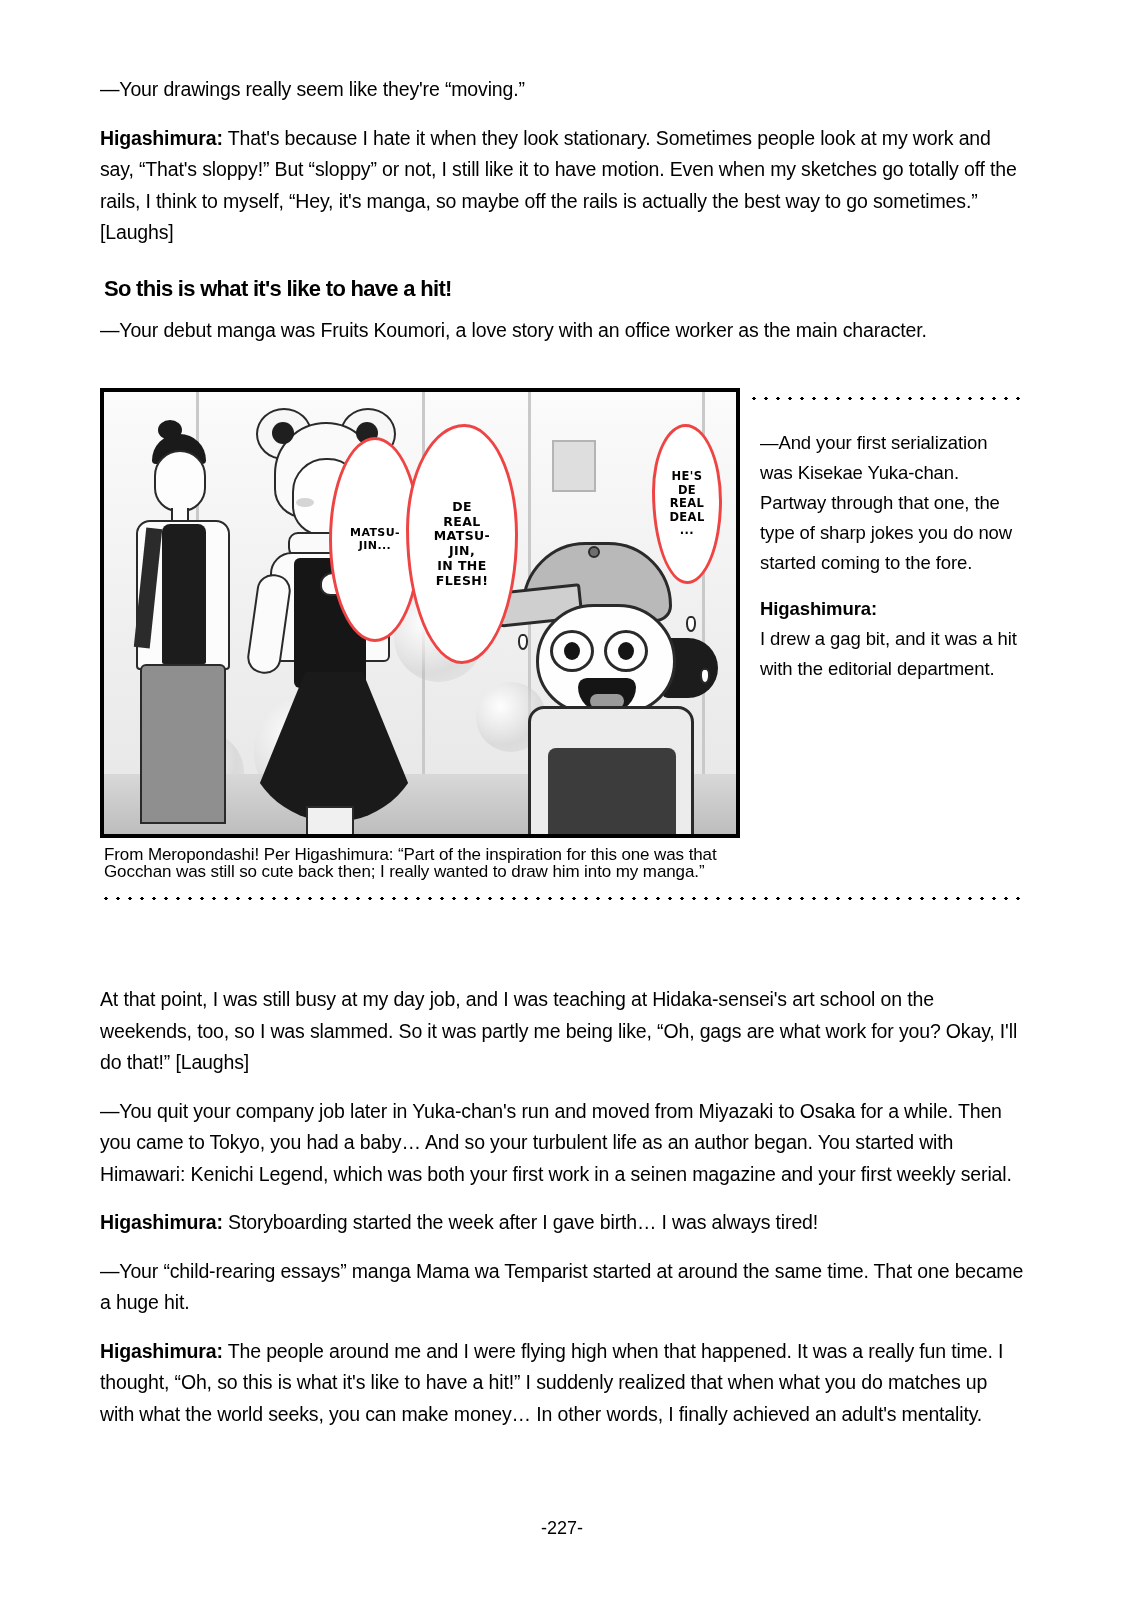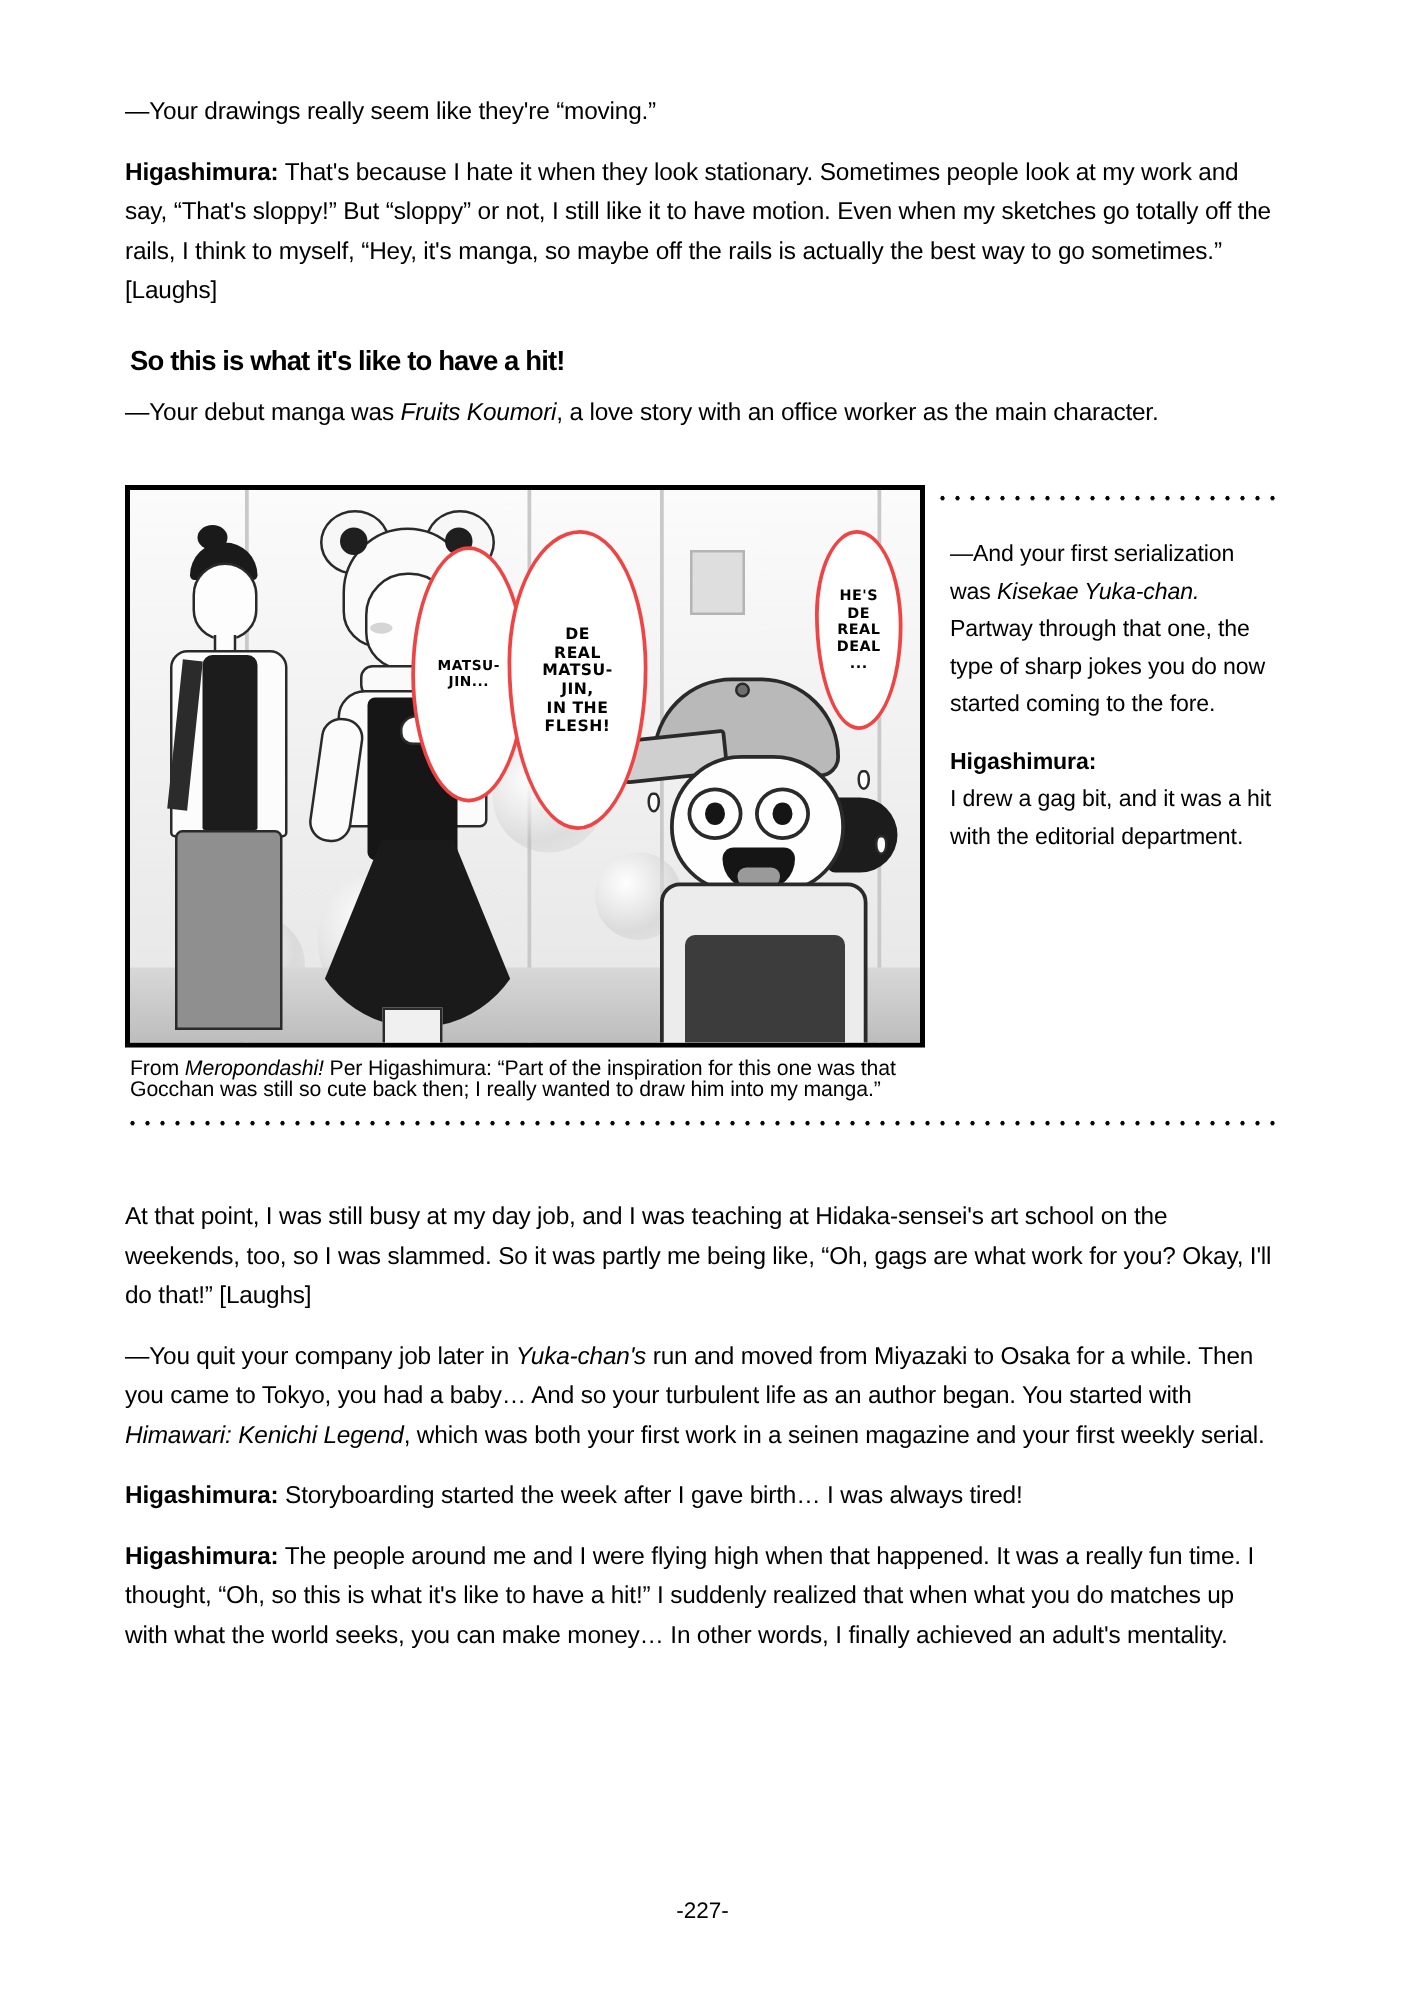--- a/index.html
+++ b/index.html
@@ -26,21 +26,21 @@
   
   .body-text {
     font-size: 19.5px;
     line-height: 31.5px;
     letter-spacing: -0.15px;
     text-align: left;
     margin: 0 0 17px 0;
   }
 
   .speaker { font-weight: bold; }
-  .ital { font-style: italic; }
+  .ital { }
 
   h2.section-head {
     font-size: 22px;
     font-weight: bold;
     letter-spacing: -0.7px;
     margin: 26px 0 12px 4px;
     line-height: 28px;
   }
 
   
@@ -409,21 +409,21 @@
     position: absolute;
     left: 4px;
     top: 458px;
     width: 638px;
     font-size: 17px;
     line-height: 17px;
     letter-spacing: -0.1px;
   }
 
   
-  .lower-block { margin-top: 50px; }
+  .lower-block { margin-top: 76px; }
 
   .page-number {
     position: absolute;
     left: 0; right: 0;
     top: 1518px;
     text-align: center;
     font-size: 18px;
     letter-spacing: 0px;
   }
 </style>
@@ -534,19 +534,20 @@
   </div>
 
   <div class="lower-block">
 
     <p class="body-text">At that point, I was still busy at my day job, and I was teaching at Hidaka-sensei's art school on the weekends, too, so I was slammed. So it was partly me being like, “Oh, gags are what work for you? Okay, I'll do that!” [Laughs]</p>
 
     <p class="body-text"><span>—You quit your company job later in </span><span class="ital">Yuka-chan's</span><span> run and moved from Miyazaki to Osaka for a while. Then you came to Tokyo, you had a baby… And so your turbulent life as an author began. You started with </span><span class="ital">Himawari: Kenichi Legend</span><span>, which was both your first work in a seinen magazine and your first weekly serial.</span></p>
 
     <p class="body-text"><span class="speaker">Higashimura:</span><span> Storyboarding started the week after I gave birth… I was always tired!</span></p>
 
+    <p class="body-text"><span>—Your “child-rearing essays” manga </span><span class="ital">Mama wa Temparist</span><span> started at around the same time. That one became a huge hit.</span></p>
 
     <p class="body-text"><span class="speaker">Higashimura:</span><span> The people around me and I were flying high when that happened. It was a really fun time. I thought, “Oh, so this is what it's like to have a hit!” I suddenly realized that when what you do matches up with what the world seeks, you can make money… In other words, I finally achieved an adult's mentality.</span></p>
   </div>
 
 </div>
 
 <div class="page-number">-227-</div>
 
 </body></html>

